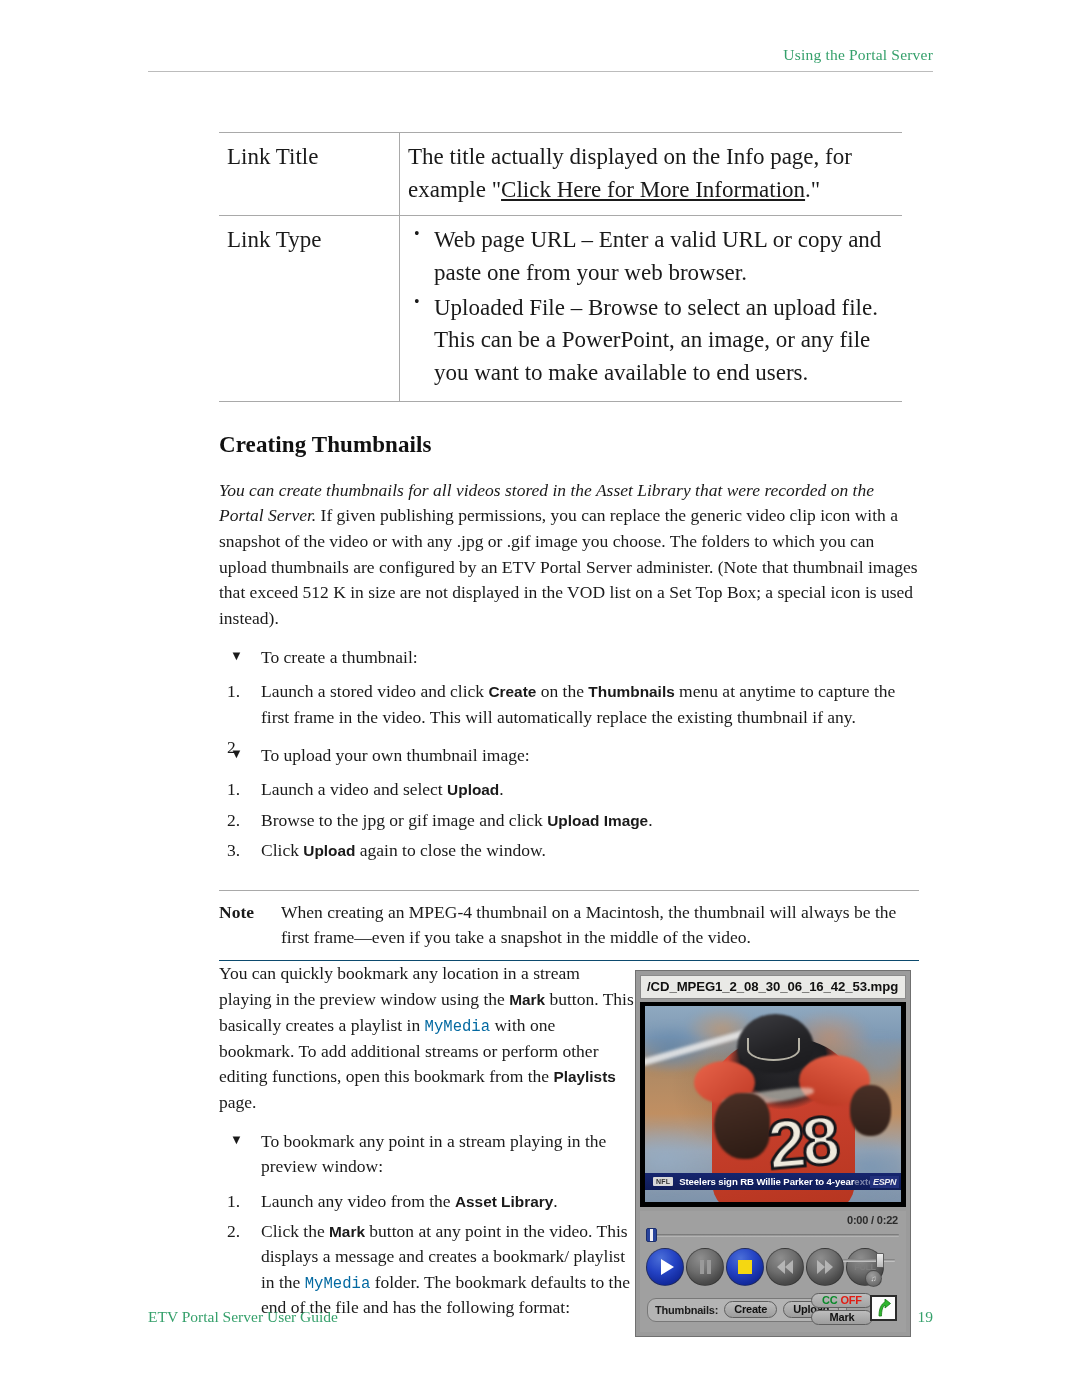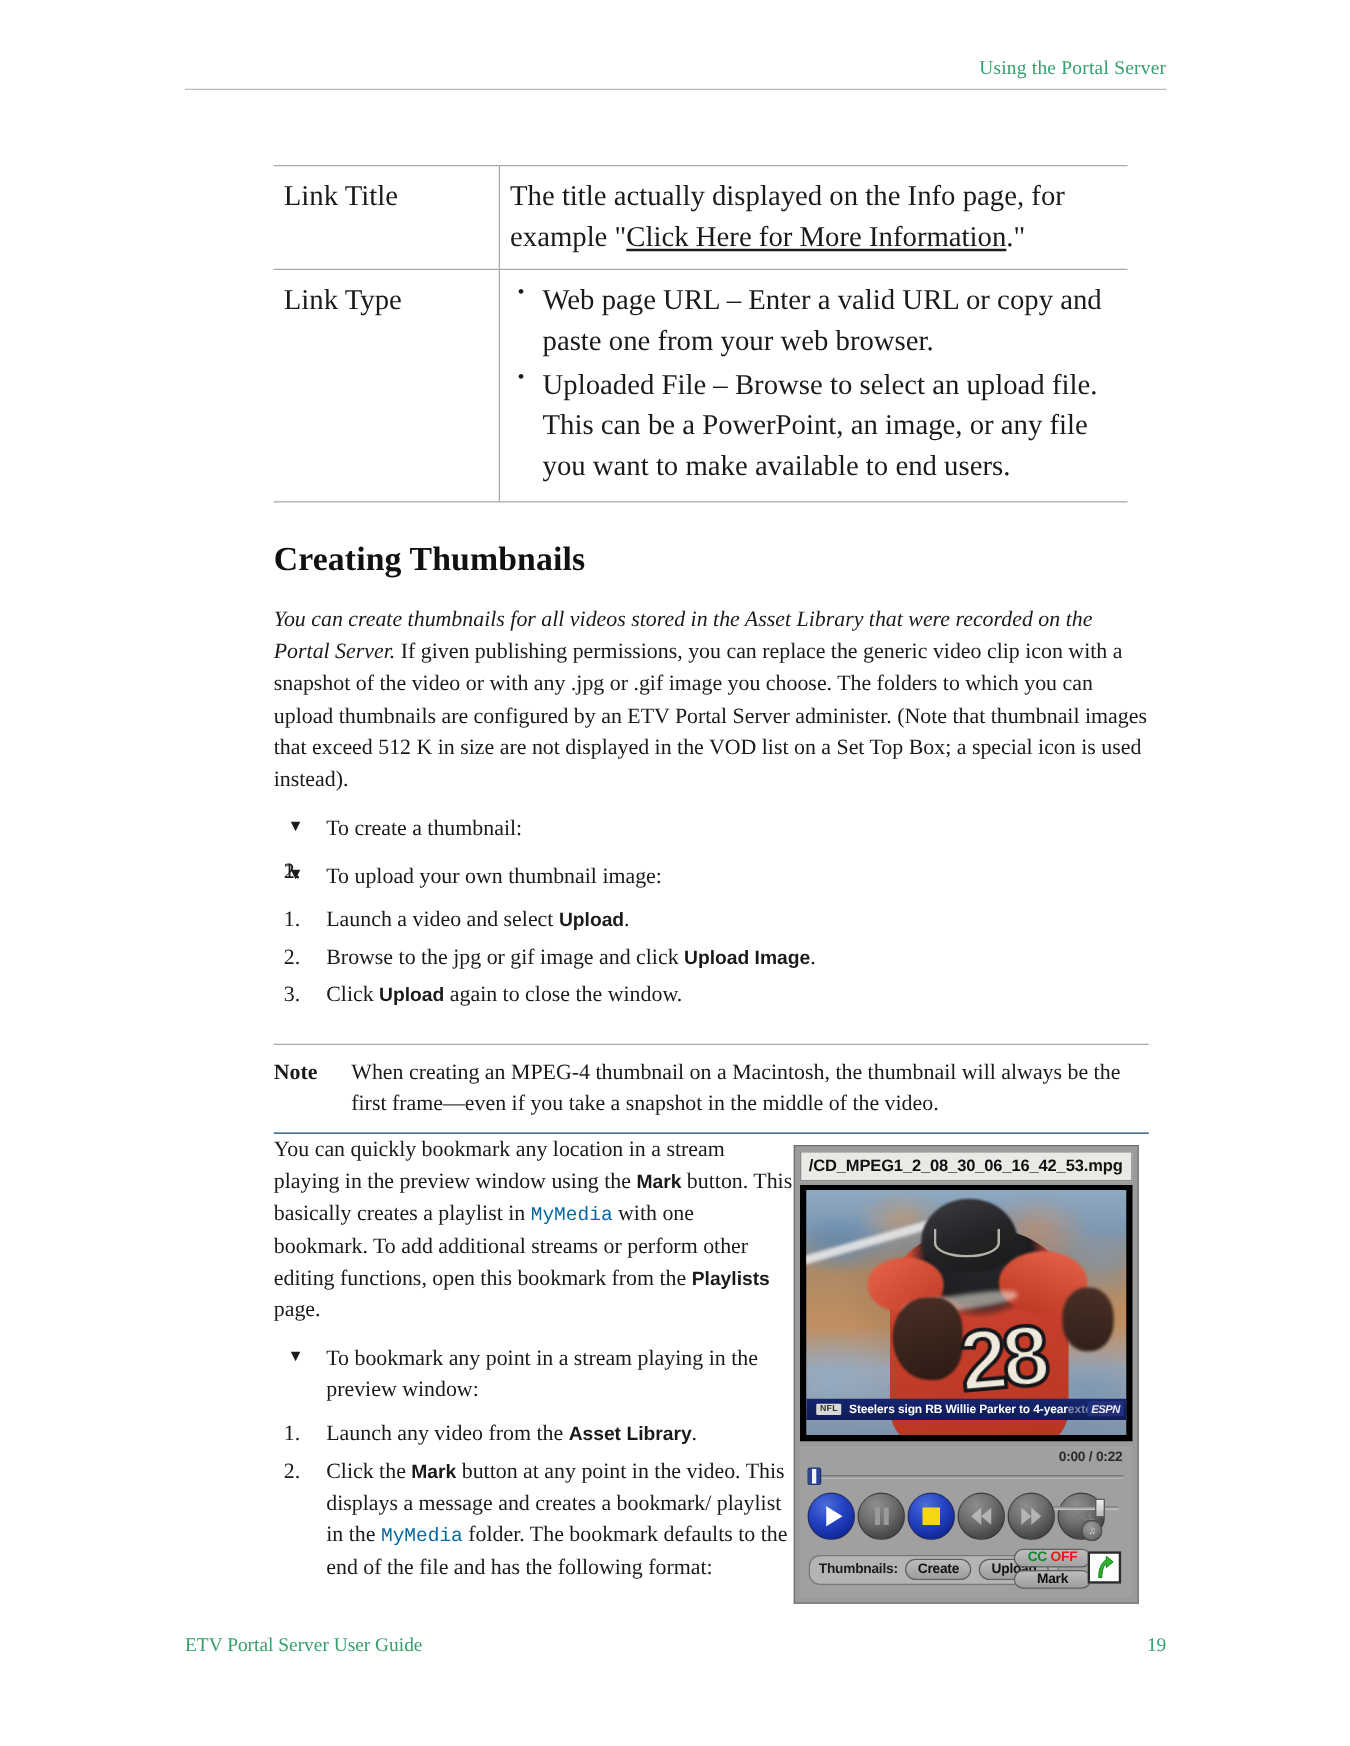--- a/index.html
+++ b/index.html
@@ -93,21 +93,21 @@
     position: absolute;
     left: 6px;
     top: -1px;
     font-size: 16px;
   }
 
   
   h2.section-title {
     font-family: "Liberation Serif", "DejaVu Serif", serif;
     font-weight: bold;
-    font-size: 27px;
+    font-size: 23px;
     margin: 30px 0 20px 0;
     letter-spacing: .1px;
     color: #111;
   }
   h2.section-title.tight { margin-top: 27px; }
 
   
   p.body {
     font-size: 17.5px;
     line-height: 1.47;
@@ -674,20 +674,21 @@
     <p class="body"><span class="ital">You can create thumbnails for all videos stored in the Asset Library that were recorded on the Portal Server.</span><span> If given publishing permissions, you can replace the generic video clip icon with a snapshot of the video or with any .jpg or .gif image you choose. The folders to which you can upload thumbnails are configured by an ETV Portal Server administer. (Note that thumbnail images that exceed 512 K in size are not displayed in the VOD list on a Set Top Box; a special icon is used instead).</span></p>
 
     <div class="proc-head">
       <span class="tri">▼</span>
       <span>To create a thumbnail:</span>
     </div>
 
     <ol class="steps">
       <li>
         <span class="num">1.</span>
+        <span class="rich"><span>Launch a stored video and click </span><span class="uiterm">Create</span><span> on the </span><span class="uiterm">Thumbnails</span><span> menu at anytime to capture the first frame in the video. This will automatically replace the existing thumbnail if any.</span></span>
       </li>
       <li>
         <span class="num">2.</span>
       </li>
     </ol>
 
     <div class="proc-head">
       <span class="tri">▼</span>
       <span>To upload your own thumbnail image:</span>
     </div>

